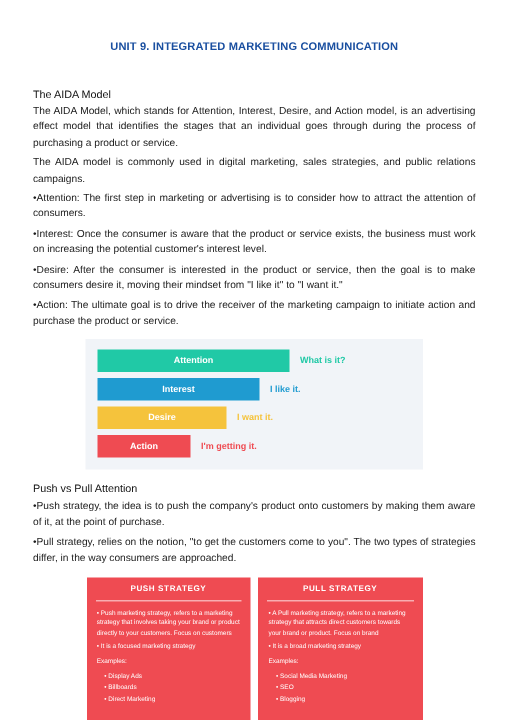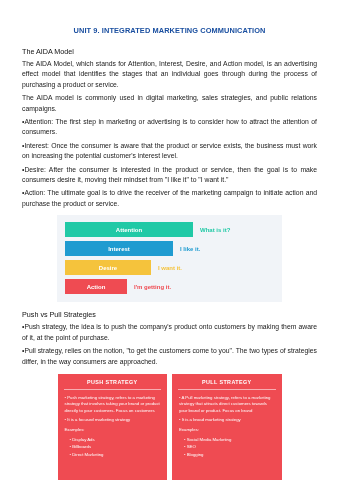--- a/index.html
+++ b/index.html
@@ -20,21 +20,21 @@
     box-sizing: border-box;
     padding: 26px 22px 10px 22px;
     position: relative;
   }
   .doc-title {
     color: #1a4fa0;
     font-weight: bold;
     font-size: 7.4px;
     text-align: center;
     letter-spacing: 0.1px;
-    margin-bottom: 12px;
+    margin-bottom: 23px;
   }
   .heading {
     font-weight: normal;
     font-size: 7.2px;
     margin: 0 0 3px 0;
     color: #111;
   }
   p.body {
     font-size: 6.8px;
     line-height: 10.4px;
@@ -149,21 +149,21 @@
     <div class="aida-row">
       <div class="aida-bar w3" style="background:#f5c33c">Desire</div>
       <div class="aida-side" style="color:#f5c33c">I want it.</div>
     </div>
     <div class="aida-row">
       <div class="aida-bar w4" style="background:#ef4b52">Action</div>
       <div class="aida-side" style="color:#ef4b52">I'm getting it.</div>
     </div>
   </div>
 
-  <div class="heading">Push vs Pull Strategies</div>
+  <div class="heading">Push vs Pull Attention</div>
   <p class="body">•Push strategy, the idea is to push the company's product onto customers by making them aware of it, at the point of purchase.</p>
   <p class="body">•Pull strategy, relies on the notion, "to get the customers come to you". The two types of strategies differ, in the way consumers are approached.</p>
 
   <div class="pp-figure">
     <div class="pp-col push">
       <div class="pp-head">PUSH STRATEGY</div>
       <div class="pp-body">
         <div class="pp-line">• Push marketing strategy, refers to a marketing strategy that involves taking your brand or product directly to your customers. Focus on customers</div>
         <div class="pp-line">• It is a focused marketing strategy</div>
         <div class="pp-line">Examples:</div>

